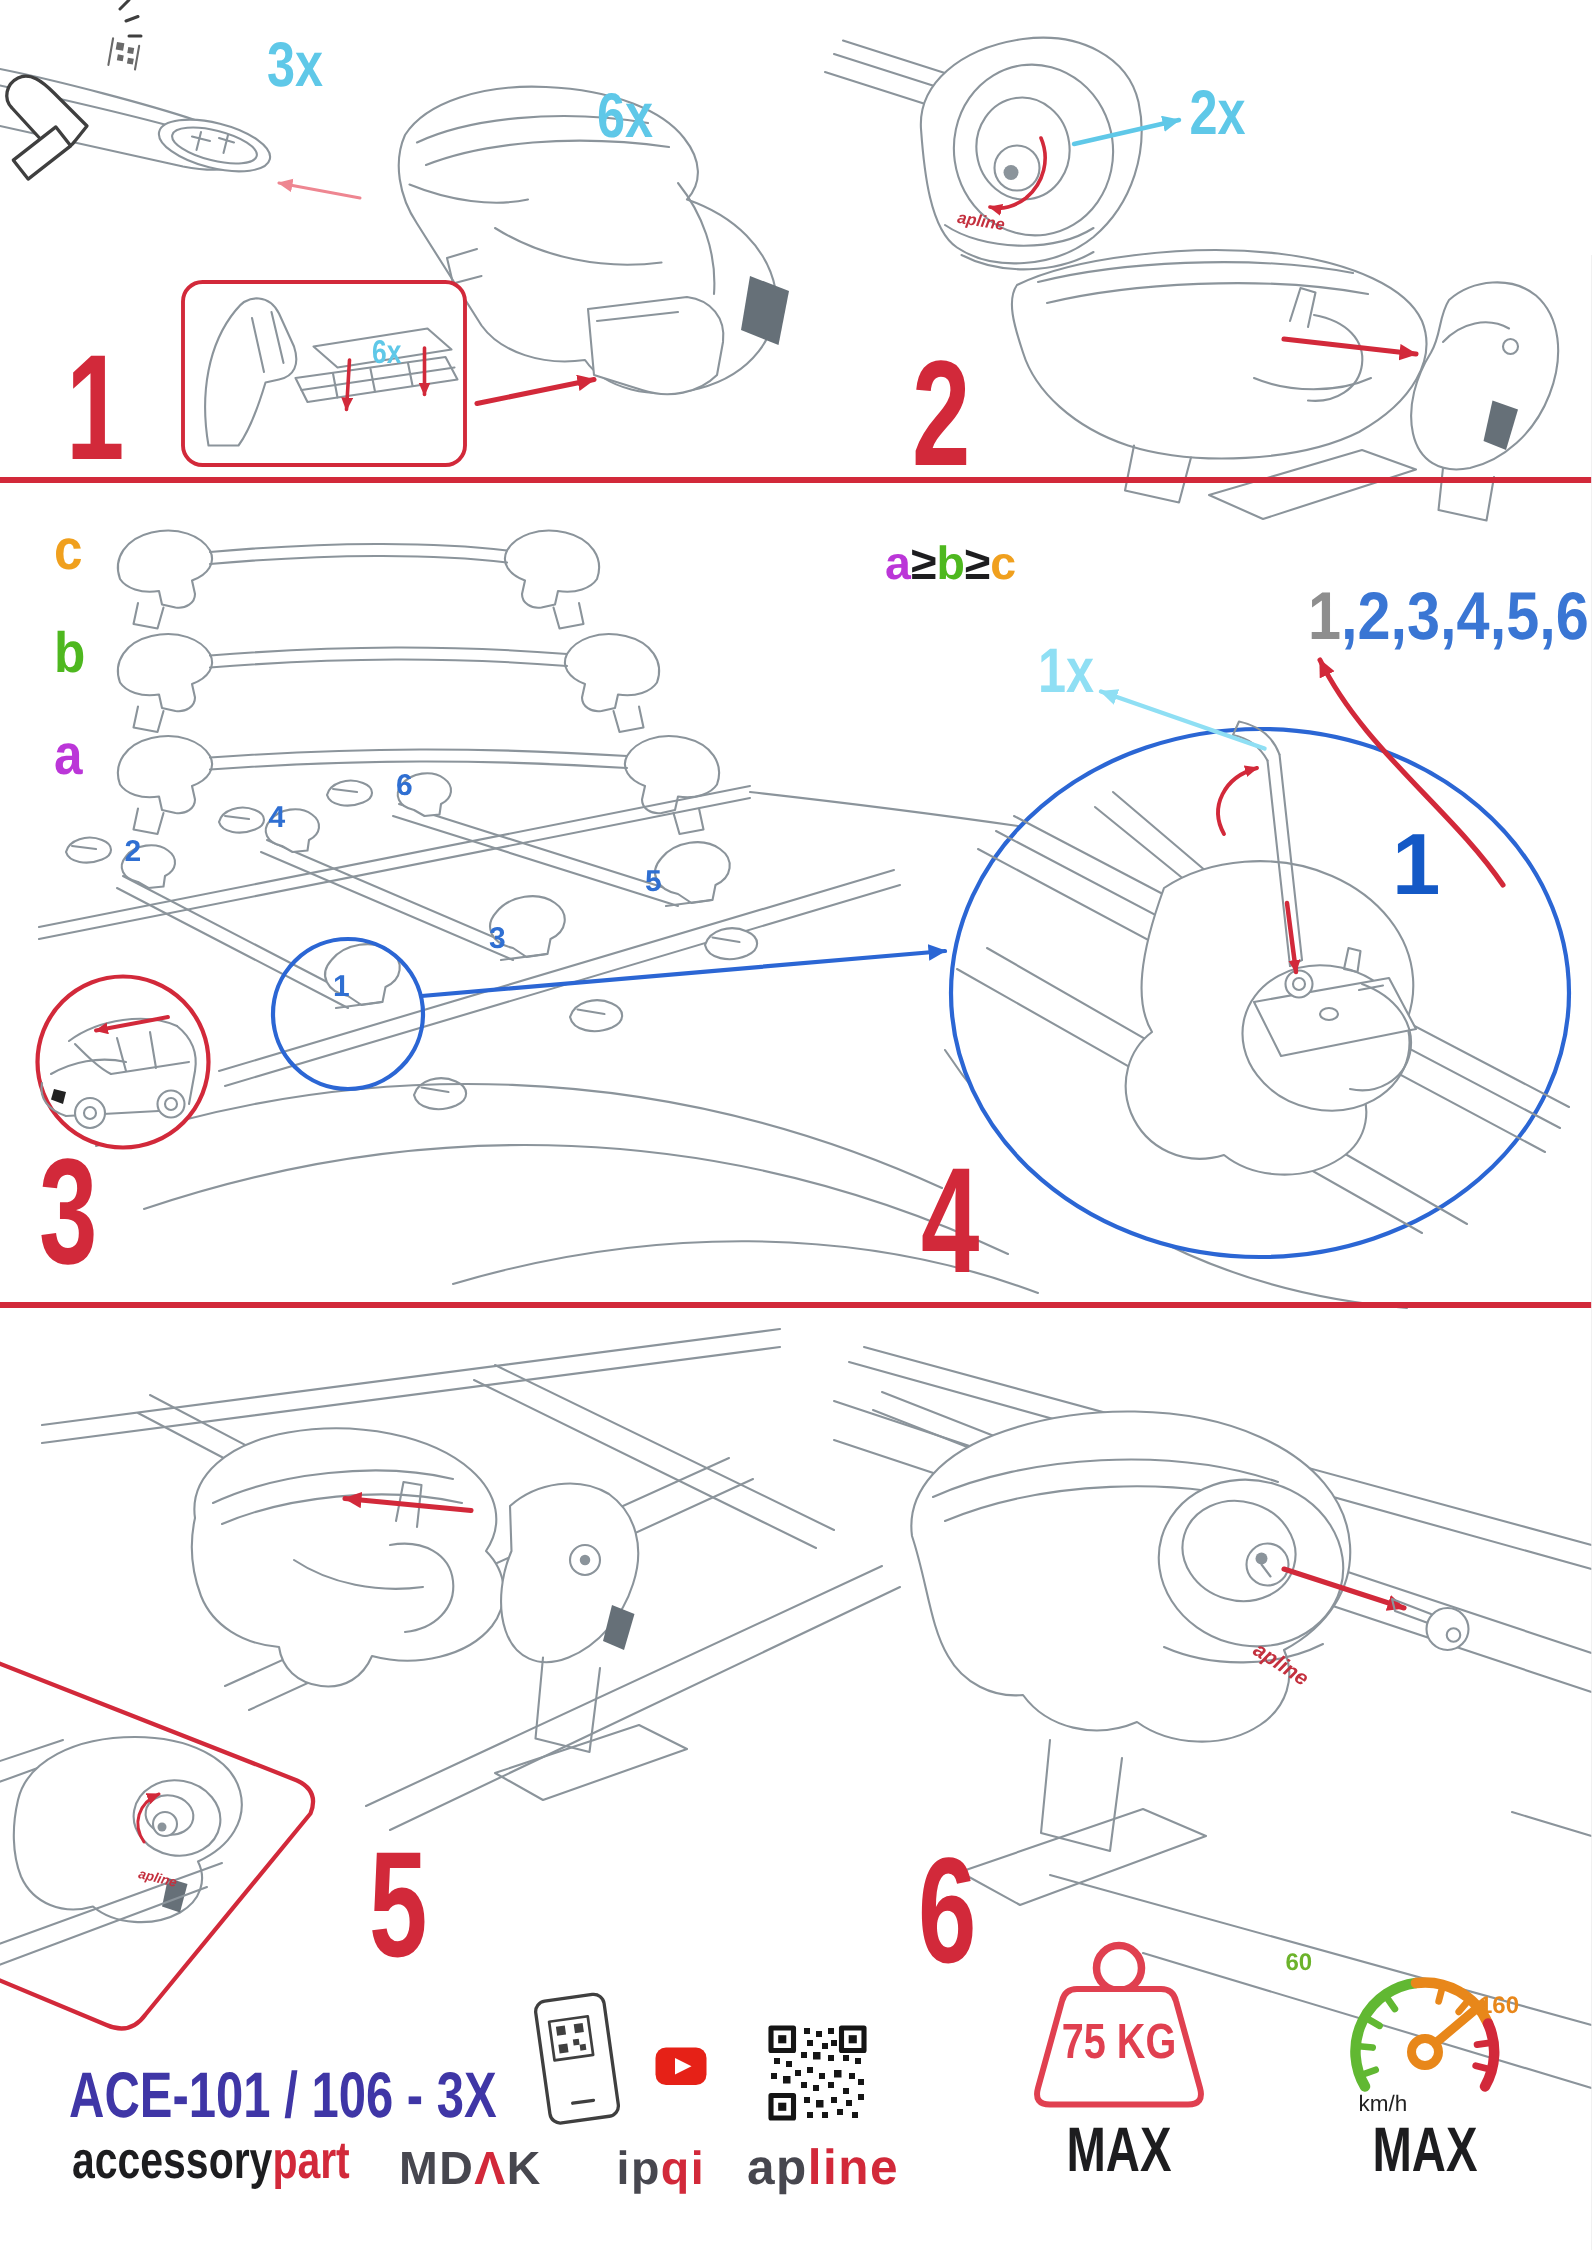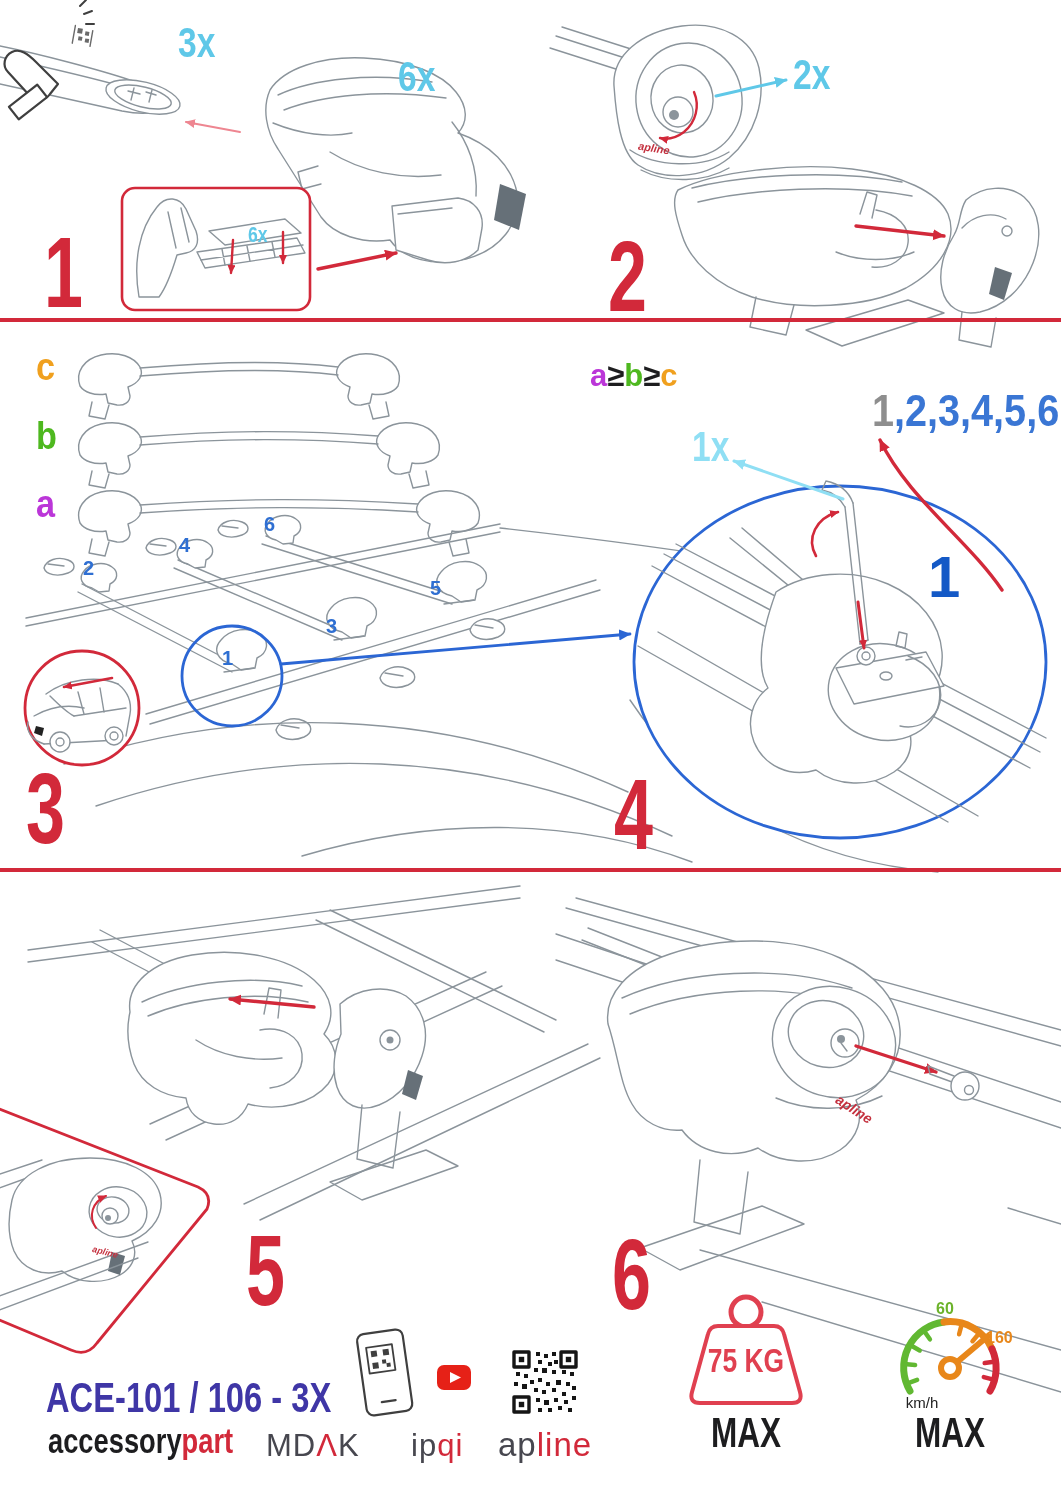--- a/index.html
+++ b/index.html
@@ -13,21 +13,21 @@
   .posnum{font-weight:bold;color:#2f6fd2;font-size:20px;}
   .barlabel{font-weight:bold;font-size:38px;transform:scaleX(.9);transform-origin:0 0;}
   .rule{font-weight:bold;font-size:31px;color:#1d1d1f;}
   .seq{font-weight:bold;font-size:45px;color:#3a76d4;transform:scaleX(.88);transform-origin:0 0;}
   .seq .first{color:#8e8e8e;}
   .big1{font-weight:bold;font-size:58px;color:#1459c6;}
   .foot-brand{position:absolute;font-size:11px;font-weight:bold;font-style:italic;color:#c4303e;line-height:1;}
   .code{font-weight:bold;font-size:43px;color:#3f36a6;transform:scaleX(.76);transform-origin:0 0;}
   .brandline{font-weight:bold;font-size:35px;color:#1d1d1f;transform:scaleX(.78);transform-origin:0 0;}
   .red{color:#d2293a;}
-  .logotext{font-weight:normal;font-size:31px;color:#47474f;letter-spacing:1px;}
+  .logotext{font-weight:bold;font-size:31px;color:#47474f;letter-spacing:1px;}
   .ctr{text-align:center;}
   .max{font-weight:bold;font-size:42px;color:#1d1d1f;transform:scaleX(.75);transform-origin:50% 0;}
   .kg{font-weight:bold;font-size:33px;color:#e04050;transform:scaleX(.8);transform-origin:50% 0;}
   .speedlbl{font-weight:bold;font-size:16px;}
   .kmh{font-size:15px;color:#222;}
 </style>
 </head>
 <body>
 
 <div class="page">
@@ -395,18 +395,18 @@
   <div class="t code" style="left:46px;top:1376px;">ACE-101 / 106 - 3X</div>
   <div class="t brandline" style="left:48px;top:1423px;"><span>accessory</span><span class="red">part</span></div>
 
   <div class="t logotext" style="left:266px;top:1430px;"><span>MD</span><span class="red">Λ</span><span>K</span></div>
   <div class="t logotext" style="left:411px;top:1430px;"><span>ip</span><span class="red">qi</span></div>
   <div class="t logotext" style="left:498px;top:1428px;font-size:33px;"><span>ap</span><span class="red">line</span></div>
 
   <div class="t kg ctr" style="left:686px;top:1344px;width:120px;">75 KG</div>
   <div class="t max ctr" style="left:686px;top:1412px;width:120px;">MAX</div>
 
-  <div class="t speedlbl" style="left:936px;top:1301px;color:#6cb32b;">60</div>
+  <div class="t speedlbl" style="left:857px;top:1301px;color:#6cb32b;">60</div>
   <div class="t speedlbl" style="left:986px;top:1330px;color:#e8871a;">160</div>
   <div class="t kmh ctr" style="left:862px;top:1395px;width:120px;">km/h</div>
   <div class="t max ctr" style="left:890px;top:1412px;width:120px;">MAX</div>
 
 </div>
 
 </body></html>

